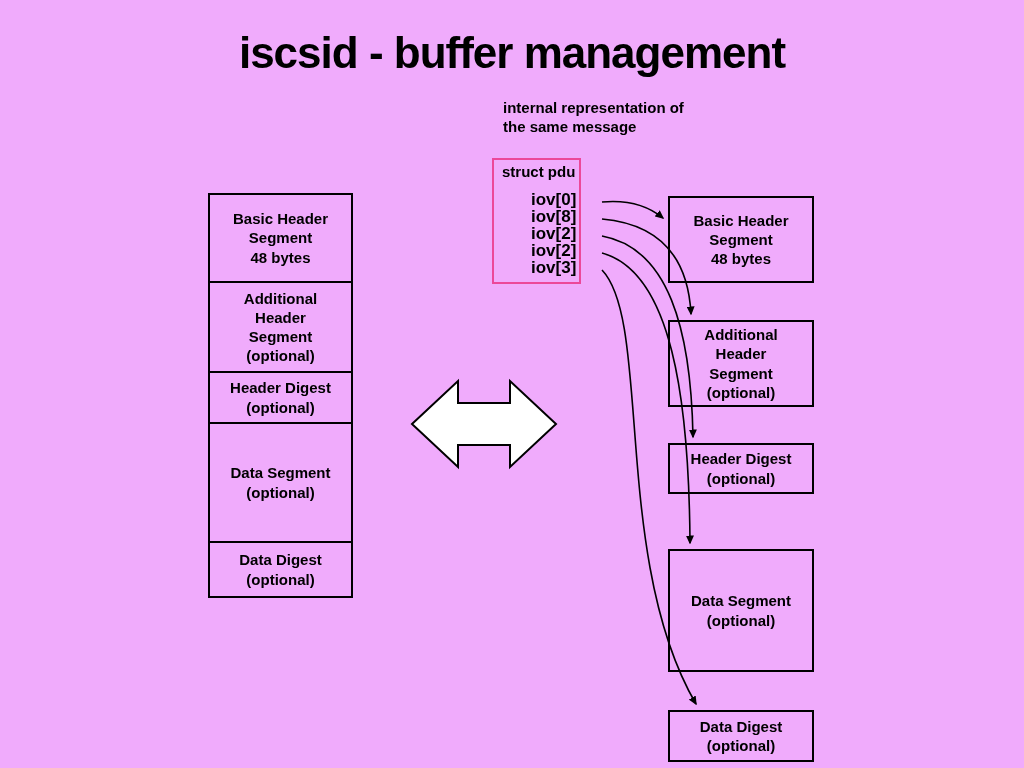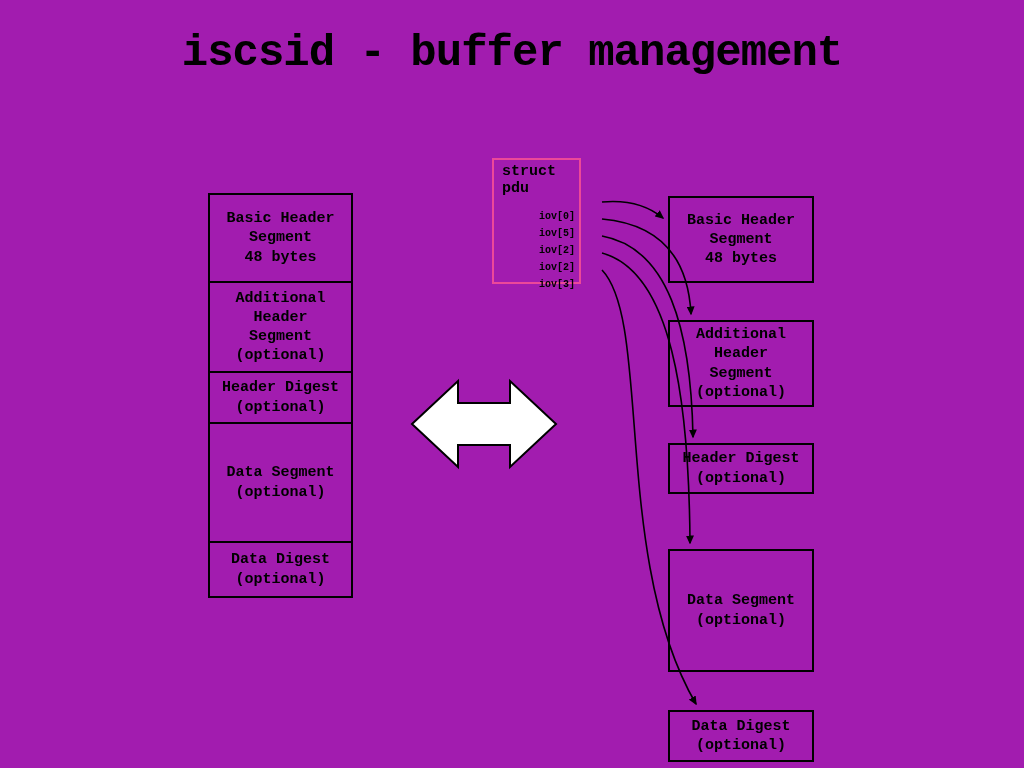--- a/index.html
+++ b/index.html
@@ -4,22 +4,22 @@
 <style>
   html, body {
     margin: 0;
     padding: 0;
     background: #ffffff;
   }
   .slide {
     position: relative;
     width: 1024px;
     height: 768px;
-    background: #a21caf;
-    font-family: Liberation Mono, monospace;
+    background: #f0abfc;
+    font-family: Liberation Sans, sans-serif;
     color: #000000;
     overflow: hidden;
   }
   .slide-title {
     position: absolute;
     top: 28px;
     left: 0;
     width: 1024px;
     text-align: center;
     font-size: 44px;
@@ -77,21 +77,21 @@
   }
   .pdu-title {
     font-size: 15px;
     font-weight: bold;
     padding: 3px 0 0 8px;
   }
   .pdu-items {
     margin-top: 11px;
   }
   .pdu-item {
-    font-size: 10px;
+    font-size: 17px;
     font-weight: bold;
     text-align: right;
     padding-right: 4px;
     line-height: 17px;
     padding-left: 37px;
   }
 
   
   .ibox {
     position: absolute;
@@ -133,20 +133,22 @@
     pointer-events: none;
   }
 </style>
 </head>
 <body>
 
 <div class="slide">
 
   <h1 class="slide-title">iscsid - buffer management</h1>
 
+  <div class="col-label right">internal representation of
+the same message</div>
 
   <div class="wire-stack">
     <div class="seg seg-1">Basic Header
 Segment
 48 bytes</div>
     <div class="seg seg-2">Additional
 Header
 Segment
 (optional)</div>
     <div class="seg seg-3">Header Digest
@@ -154,21 +156,21 @@
     <div class="seg seg-4">Data Segment
 (optional)</div>
     <div class="seg seg-5">Data Digest
 (optional)</div>
   </div>
 
   <div class="pdu-box">
     <div class="pdu-title">struct pdu</div>
     <div class="pdu-items">
       <div class="pdu-item">iov[0]</div>
-      <div class="pdu-item">iov[5]</div>
+      <div class="pdu-item">iov[8]</div>
       <div class="pdu-item">iov[2]</div>
       <div class="pdu-item">iov[2]</div>
       <div class="pdu-item">iov[3]</div>
     </div>
   </div>
 
   <div class="ibox ibox-1">Basic Header
 Segment
 48 bytes</div>
   <div class="ibox ibox-2">Additional

